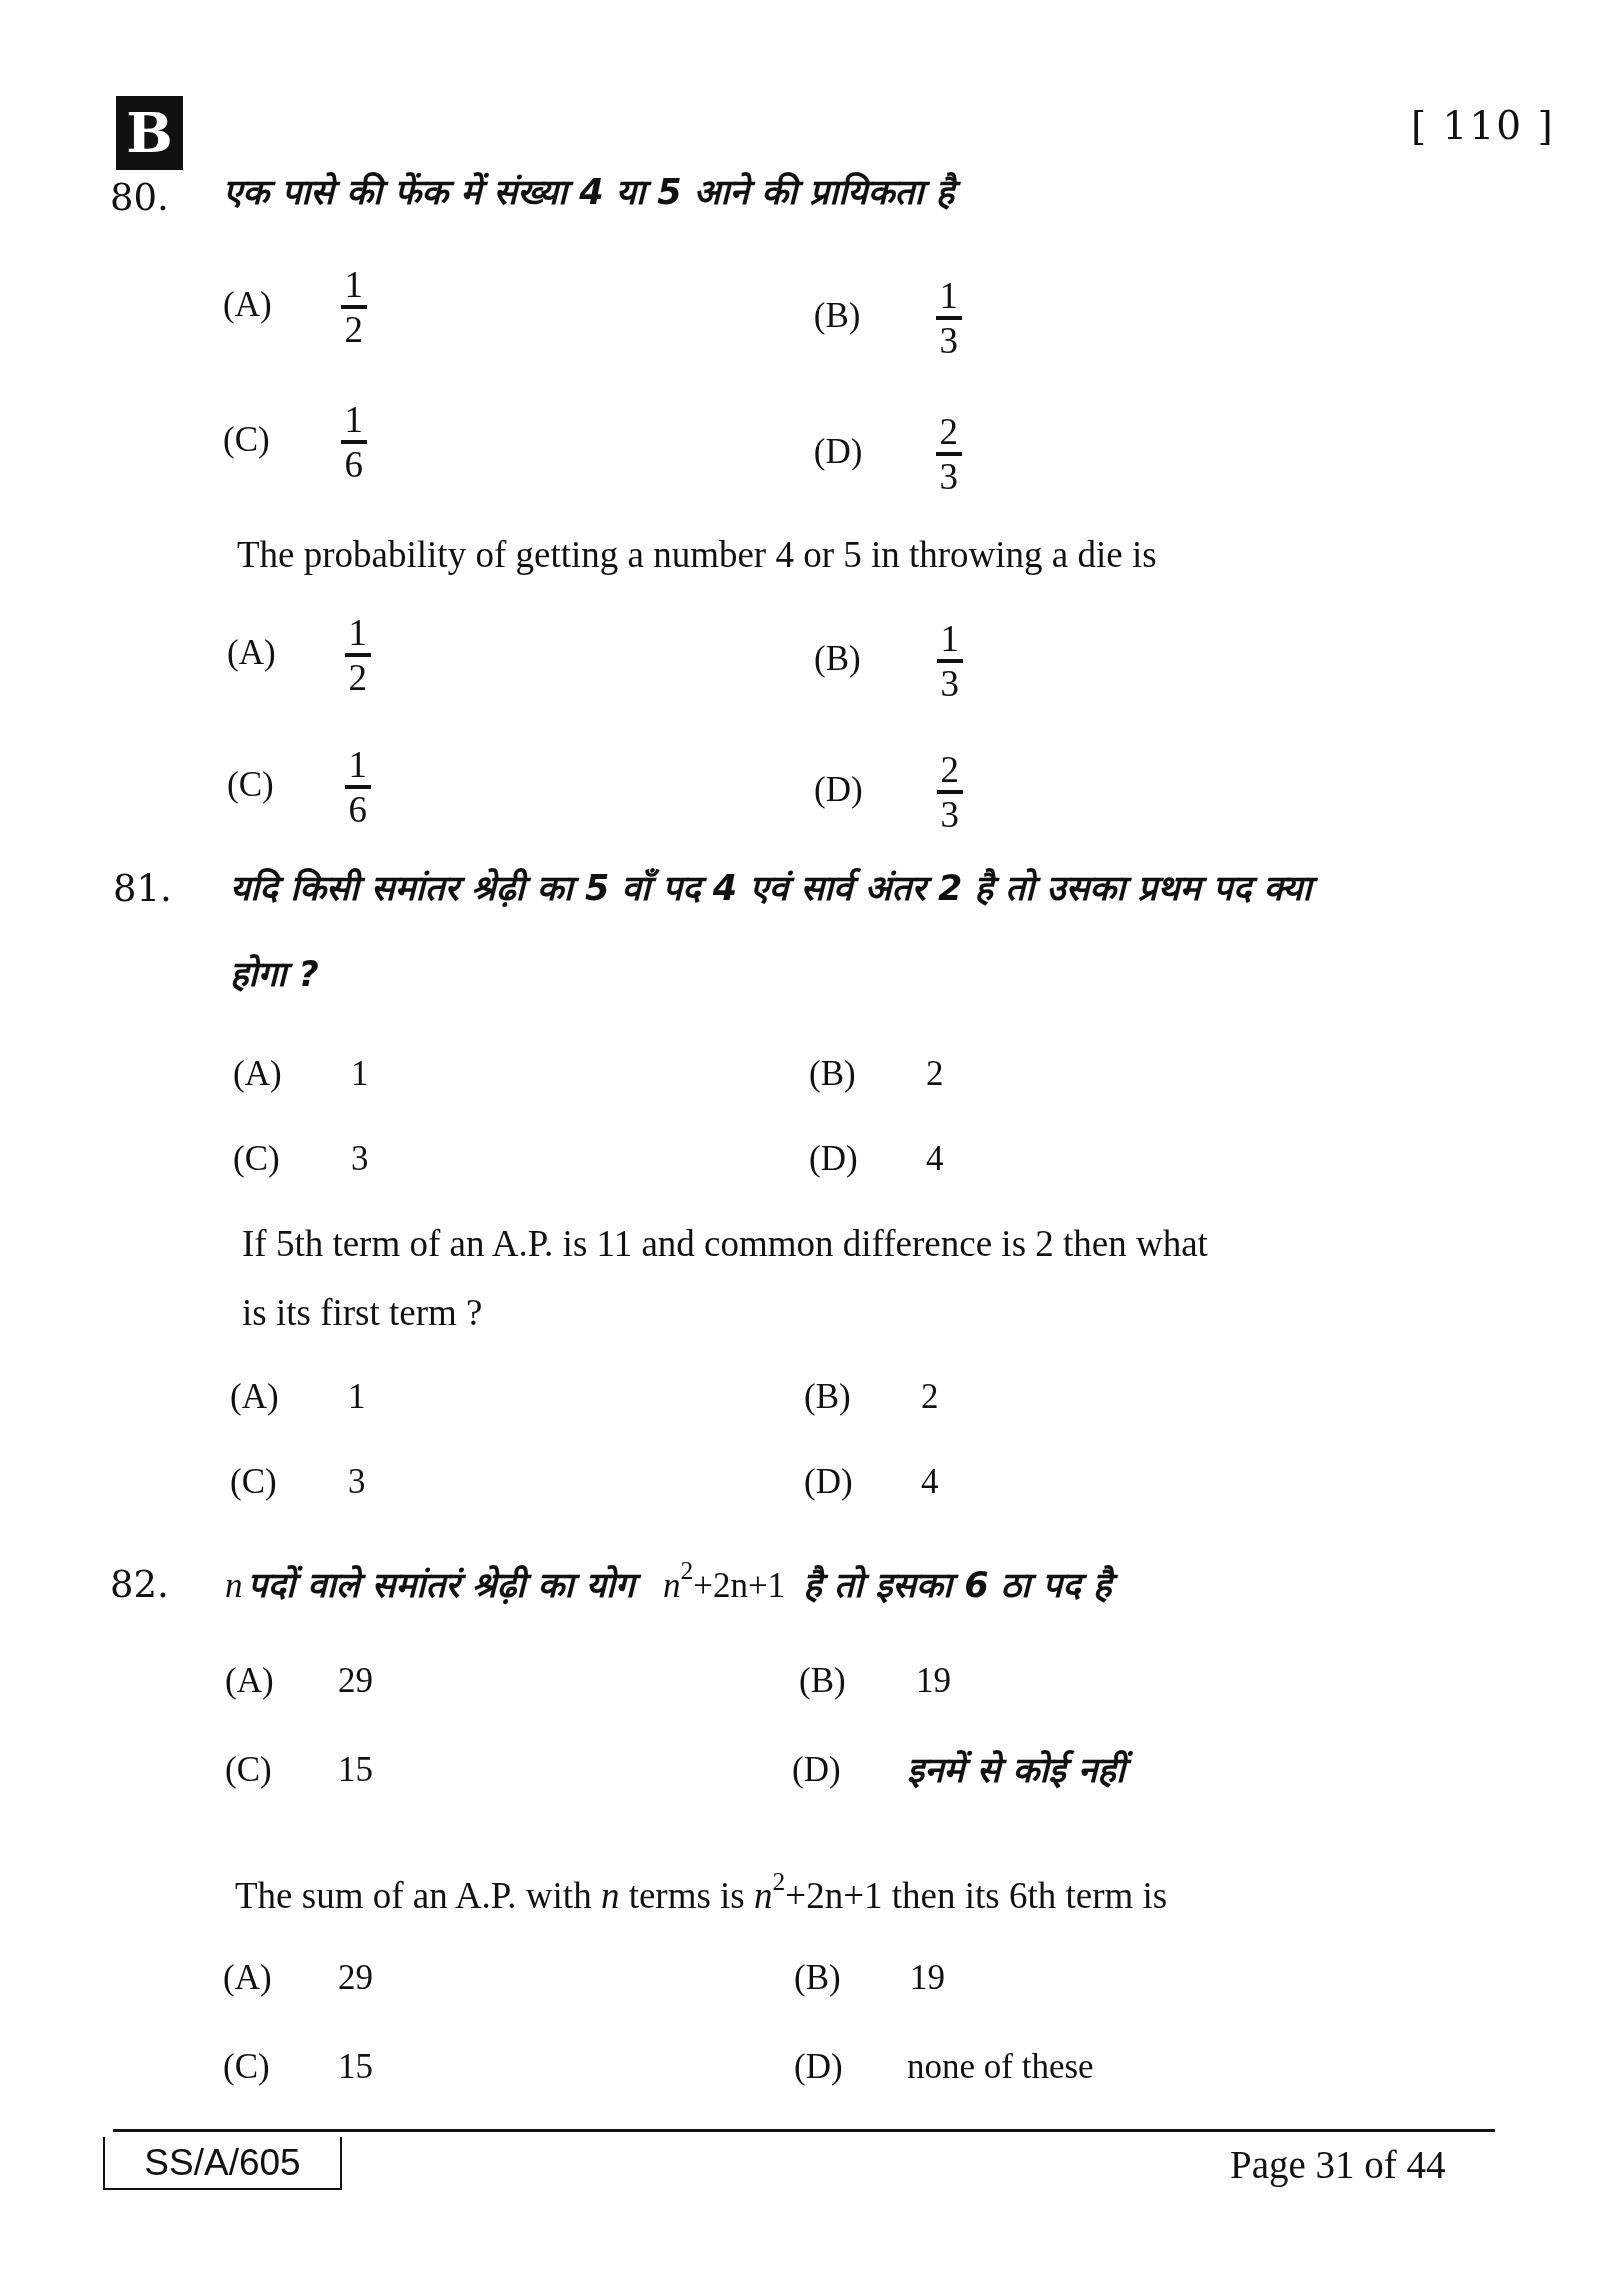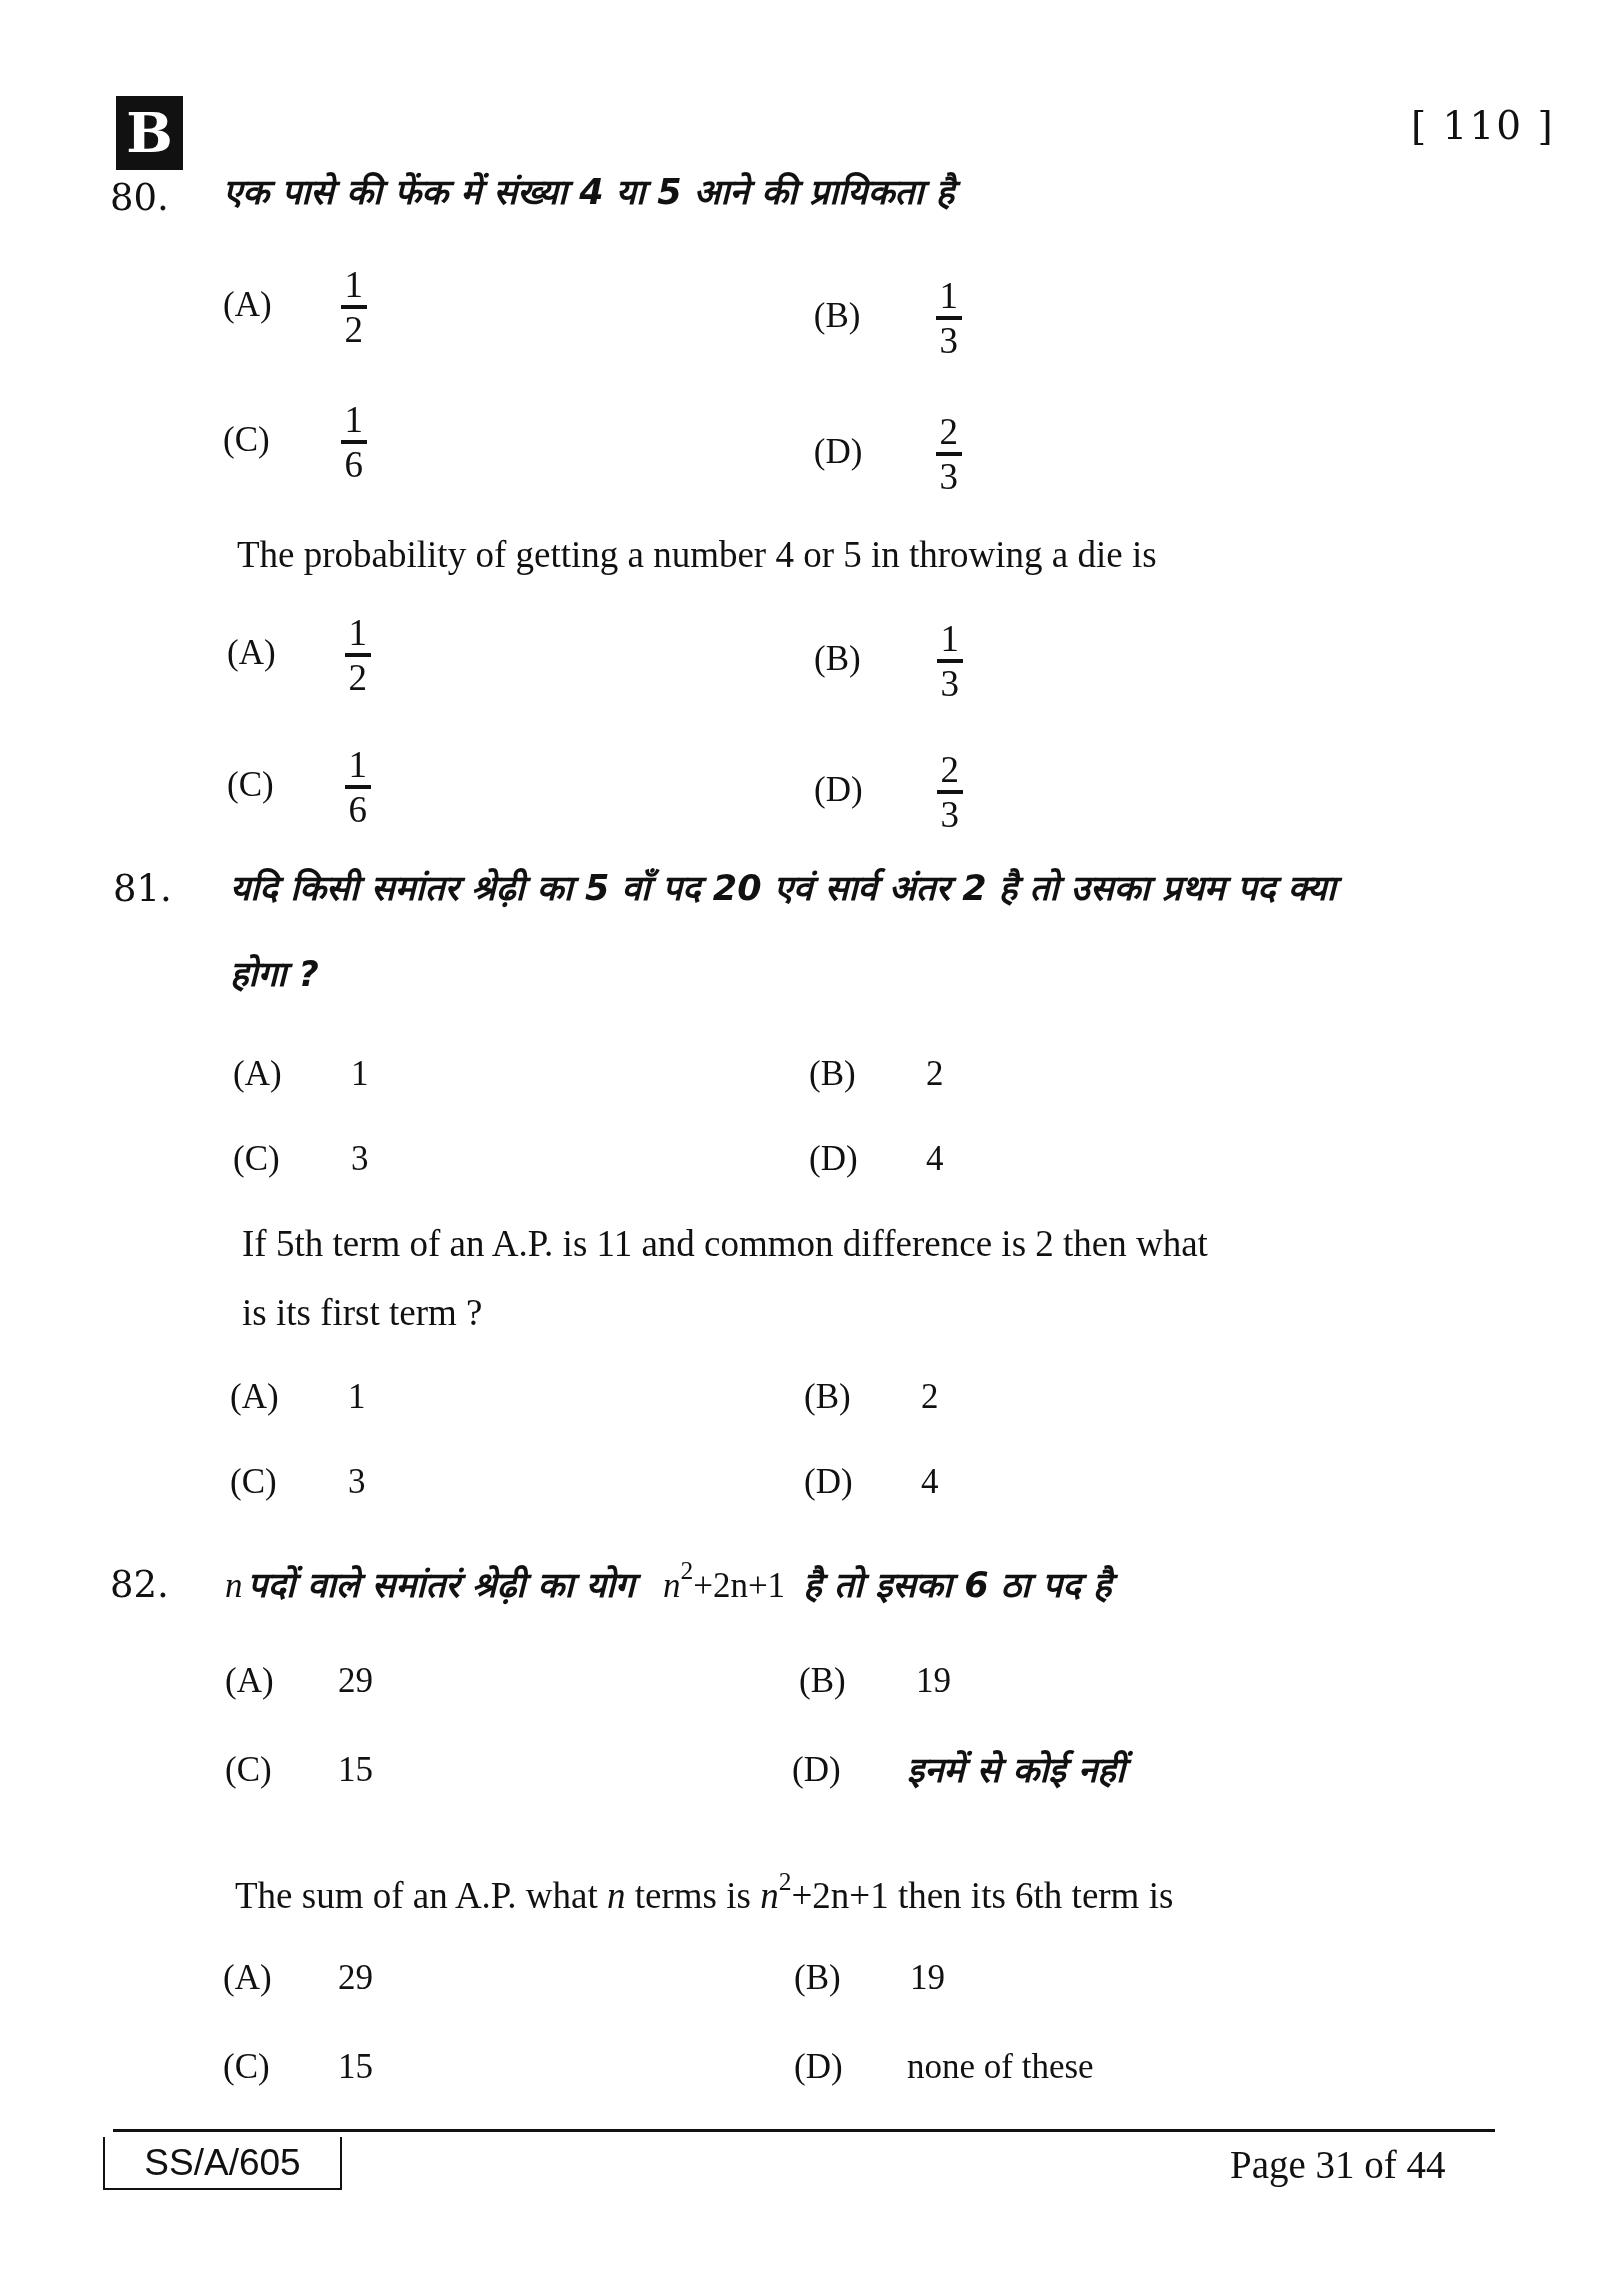--- a/index.html
+++ b/index.html
@@ -106,21 +106,21 @@
 <div class="abs" style="left:814px; top:750px;">
   <span class="abs opt-label" style="left:0; top:19.6px;">(D)</span>
   <span class="abs frac" style="left:123px; top:0;">
       <span class="num">2</span>
       <span class="bar"></span>
       <span class="den">3</span>
     </span>
 </div>
 
 <div class="abs qnum" style="left:113px; top:867px;">81.</div>
-<div class="abs hi" style="left:230px; top:863px; width:1294px; white-space:nowrap;">यदि किसी समांतर श्रेढ़ी का 5 वाँ पद 20 एवं सार्व अंतर 2 है तो उसका प्रथम पद क्या</div>
+<div class="abs hi" style="left:230px; top:863px; width:1294px; white-space:nowrap;">यदि किसी समांतर श्रेढ़ी का 5 वाँ पद 4 एवं सार्व अंतर 2 है तो उसका प्रथम पद क्या</div>
 <div class="abs hi" style="left:230px; top:949px;">होगा ?</div>
 
 <div class="abs opt-label" style="left:233px; top:1054px;">(A)</div>
 <div class="abs opt-val" style="left:351px; top:1054px;">1</div>
 <div class="abs opt-label" style="left:809px; top:1054px;">(B)</div>
 <div class="abs opt-val" style="left:926px; top:1054px;">2</div>
 <div class="abs opt-label" style="left:233px; top:1139px;">(C)</div>
 <div class="abs opt-val" style="left:351px; top:1139px;">3</div>
 <div class="abs opt-label" style="left:809px; top:1139px;">(D)</div>
 <div class="abs opt-val" style="left:926px; top:1139px;">4</div>
@@ -148,21 +148,21 @@
 <div class="abs opt-label" style="left:225px; top:1661px;">(A)</div>
 <div class="abs opt-val" style="left:338px; top:1661px;">29</div>
 <div class="abs opt-label" style="left:799px; top:1661px;">(B)</div>
 <div class="abs opt-val" style="left:916px; top:1661px;">19</div>
 <div class="abs opt-label" style="left:225px; top:1750px;">(C)</div>
 <div class="abs opt-val" style="left:338px; top:1750px;">15</div>
 <div class="abs opt-label" style="left:792px; top:1750px;">(D)</div>
 <div class="abs hi" style="left:907px; top:1745px;">इनमें से कोई नहीं</div>
 
 <div class="abs qtext-en" style="left:223px; top:1846px; white-space:nowrap;">
-  <span>The sum of an A.P. what</span>
+  <span>The sum of an A.P. with</span>
   <span class="ital">n</span>
   <span>terms is</span>
   <span><span class="ital">n</span><span class="sup">2</span><span>+2n+1</span></span>
   <span>then its 6th term is</span>
 </div>
 
 <div class="abs opt-label" style="left:223px; top:1958px;">(A)</div>
 <div class="abs opt-val" style="left:338px; top:1958px;">29</div>
 <div class="abs opt-label" style="left:794px; top:1958px;">(B)</div>
 <div class="abs opt-val" style="left:910px; top:1958px;">19</div>

